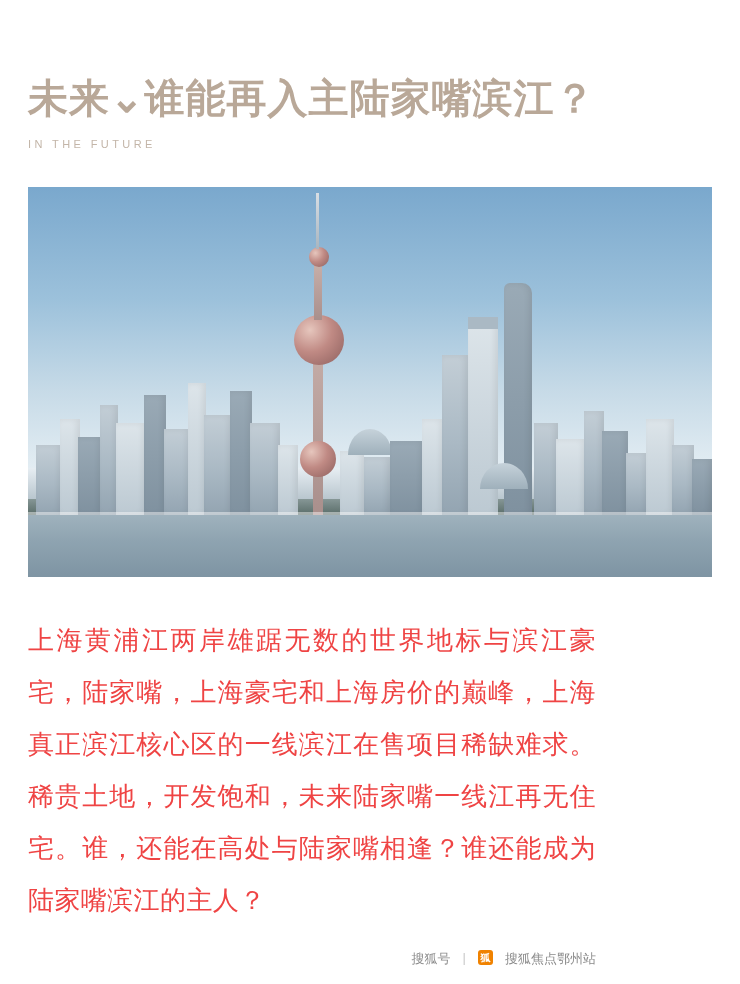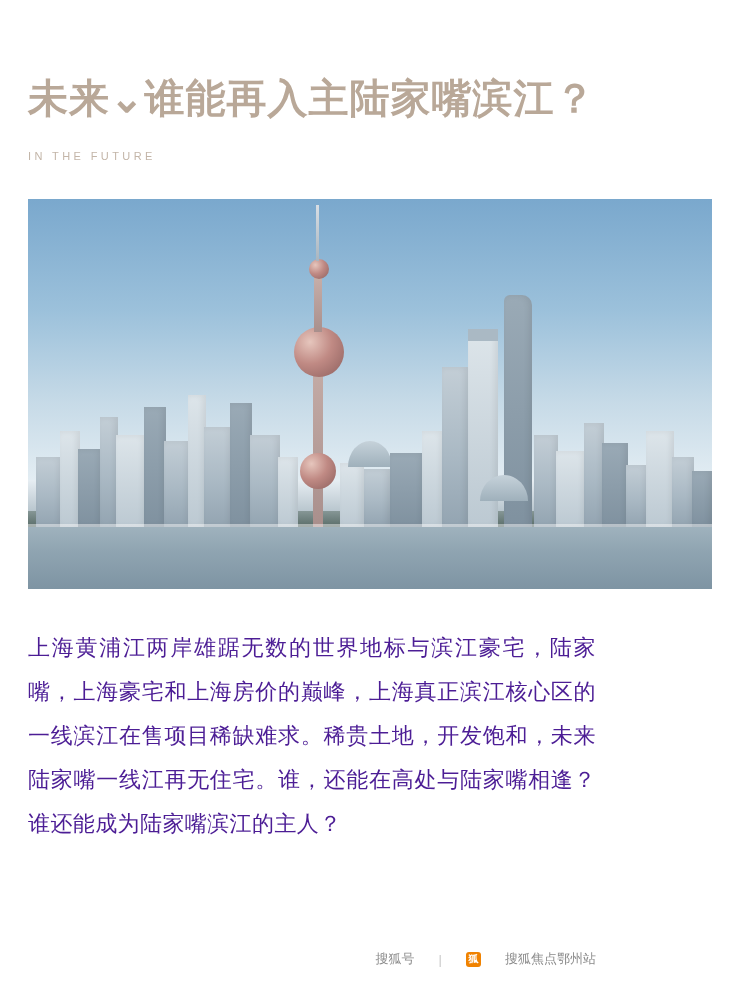--- a/index.html
+++ b/index.html
@@ -26,21 +26,21 @@
     padding-top: 74px;
     font-family: "Liberation Serif", serif;
     font-size: 40px;
     font-weight: 700;
     letter-spacing: 1px;
     color: #b9a898;
     line-height: 1.25;
     white-space: nowrap;
   }
   .subline {
-    margin-top: 22px;
+    margin-top: 10px;
     font-size: 11px;
     letter-spacing: 3.4px;
     color: #c3b5a8;
     line-height: 1.85;
     font-family: "Liberation Sans", sans-serif;
   }
   .subline div { white-space: nowrap; }
 
   .photo {
     position: relative;
@@ -109,35 +109,35 @@
   }
   .treeline {
     position: absolute;
     left: 0; bottom: 16%;
     width: 100%; height: 16px;
     background: linear-gradient(to bottom, rgba(92,112,104,0.55), rgba(74,94,88,0.85));
   }
 
   .body-text {
     margin-top: 37px;
-    font-size: 22px;
+    font-size: 26px;
     line-height: 2.0;
-    color: #4c1d95;
+    color: #ef4444;
     letter-spacing: 0.4px;
     text-align: justify;
     font-family: "Liberation Sans", sans-serif;
   }
 
   .footer {
     position: absolute;
     right: 28px;
     bottom: 16px;
     display: flex;
-    align-items: center;
-    gap: 24px;
+    align-items: flex-start;
+    gap: 12px;
     font-size: 13px;
     color: #8b8b8b;
   }
   .footer .sep { color: #c9c9c9; }
   .sohu-badge {
     display: inline-flex;
     align-items: center;
     justify-content: center;
     width: 15px; height: 15px;
     border-radius: 3px;

